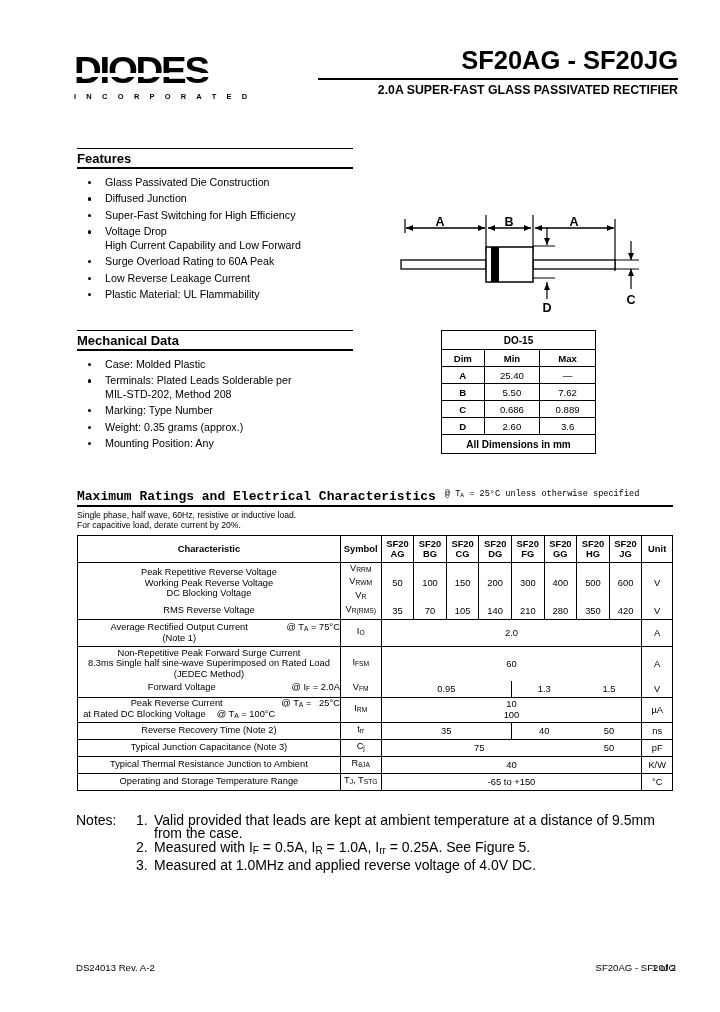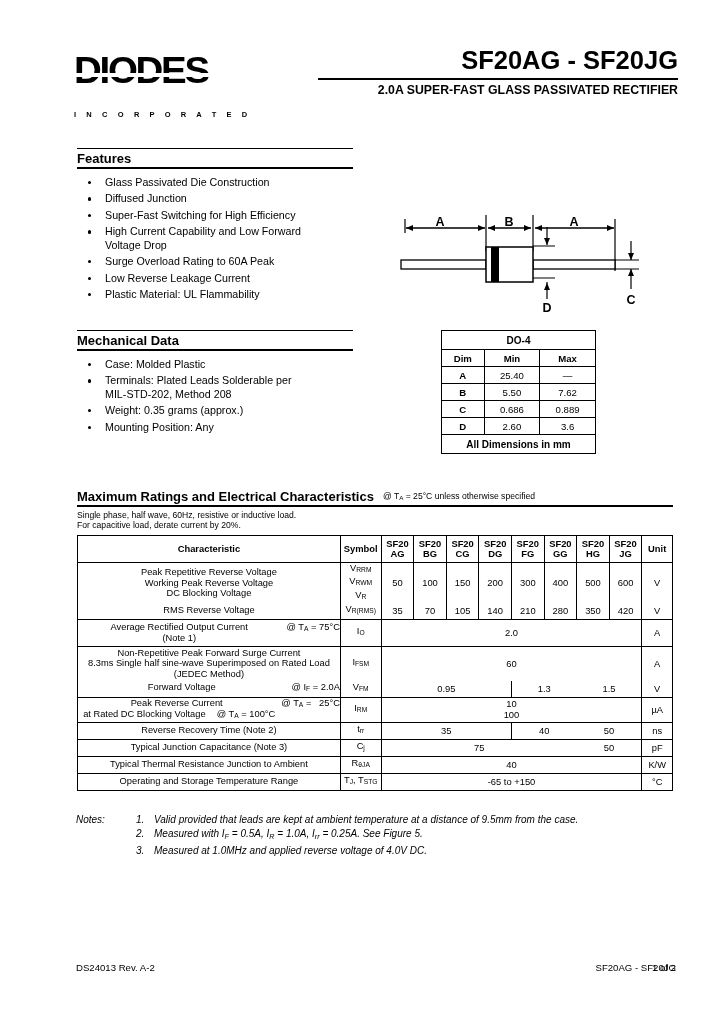--- a/index.html
+++ b/index.html
@@ -50,21 +50,21 @@
   .logo-strike {
     position: absolute;
     left: 1px; top: 21px;
     width: 168px; height: 4px;
     background: #fff;
   }
   .logo-sub {
     font-size: 7.5px;
     font-weight: bold;
     letter-spacing: 4.1px;
-    margin-top: 20px;
+    margin-top: 2px;
     display: block;
   }
   .title-block {
     position: absolute;
     left: 244px; top: 0;
     width: 360px;
     text-align: right;
   }
   .part-title {
     font-size: 25.5px;
@@ -163,23 +163,24 @@
   }
 
   
   .mr {
     position: absolute;
     left: 61px; top: 489px;
     width: 596px;
   }
   .mr-headrow {
     display: flex;
-    align-items: center;
+    align-items: flex-start;
     border-bottom: 2.2px solid #000;
     padding-bottom: 1px;
+    font-family: Liberation Mono, monospace;
   }
   .mr-title {
     font-size: 13px;
     font-weight: bold;
     white-space: nowrap;
   }
   .mr-cond {
     font-size: 8.6px;
     margin-left: 9px;
     white-space: nowrap;
@@ -234,23 +235,22 @@
   sub { font-size: 0.72em; vertical-align: -0.22em; }
   .nb { border-top: none !important; }
   .nbb { border-bottom: none !important; }
   .twoline { line-height: 10.4px; }
 
   
   .notes {
     position: absolute;
     left: 60px; top: 814px;
     width: 600px;
-    font-size: 10px;
+    font-size: 14px;
     line-height: 12.6px;
-    font-style: italic;
   }
   .notes-label {
     position: absolute;
     left: 0; top: 0;
   }
   .notes ol {
     margin: 0;
     padding: 0 0 0 78px;
     list-style: none;
   }
@@ -298,22 +298,22 @@
         <li>
           <span>Glass Passivated Die Construction</span>
         </li>
         <li>
           <span>Diffused Junction</span>
         </li>
         <li>
           <span>Super-Fast Switching for High Efficiency</span>
         </li>
         <li>
+          <span>Voltage Drop</span>
           <span>High Current Capability and Low Forward</span>
-          <span>Voltage Drop</span>
         </li>
         <li>
           <span>Surge Overload Rating to 60A Peak</span>
         </li>
         <li>
           <span>Low Reverse Leakage Current</span>
         </li>
         <li>
           <span>Plastic Material: UL Flammability</span>
         </li>
@@ -322,20 +322,23 @@
 
   <div class="sec" style="left:61px; top:330px; width:276px;">
     <div class="sec-head topline">Mechanical Data</div>
     <ul class="feat" id="mech-list">
         <li>
           <span>Case: Molded Plastic</span>
         </li>
         <li>
           <span>Terminals: Plated Leads Solderable per</span>
           <span>MIL-STD-202, Method 208</span>
+        </li>
+        <li>
+          <span>Marking: Type Number</span>
         </li>
         <li>
           <span>Weight:  0.35 grams (approx.)</span>
         </li>
         <li>
           <span>Mounting Position: Any</span>
         </li>
       </ul>
   </div>
 
@@ -383,21 +386,21 @@
       <polygon points="240,55 237,48 243,48" fill="#000"></polygon>
       <line x1="240" y1="64" x2="240" y2="84" stroke="#000" stroke-width="1.2"></line>
       <polygon points="240,64 237,71 243,71" fill="#000"></polygon>
       <text x="240" y="99" font-family="Liberation Sans, sans-serif" font-size="12.5" font-weight="bold" text-anchor="middle">C</text>
     </svg>
   </div>
 
   <table class="dimtable" id="dim-table">
       <tbody>
         <tr>
-          <td class="pkgname" colspan="3">DO-4</td>
+          <td class="pkgname" colspan="3">DO-15</td>
         </tr>
         <tr>
           <td class="hdr">Dim</td>
           <td class="hdr">Min</td>
           <td class="hdr">Max</td>
         </tr>
         <tr>
           <td class="dimletter">A</td>
           <td>25.40</td>
           <td>—</td>

